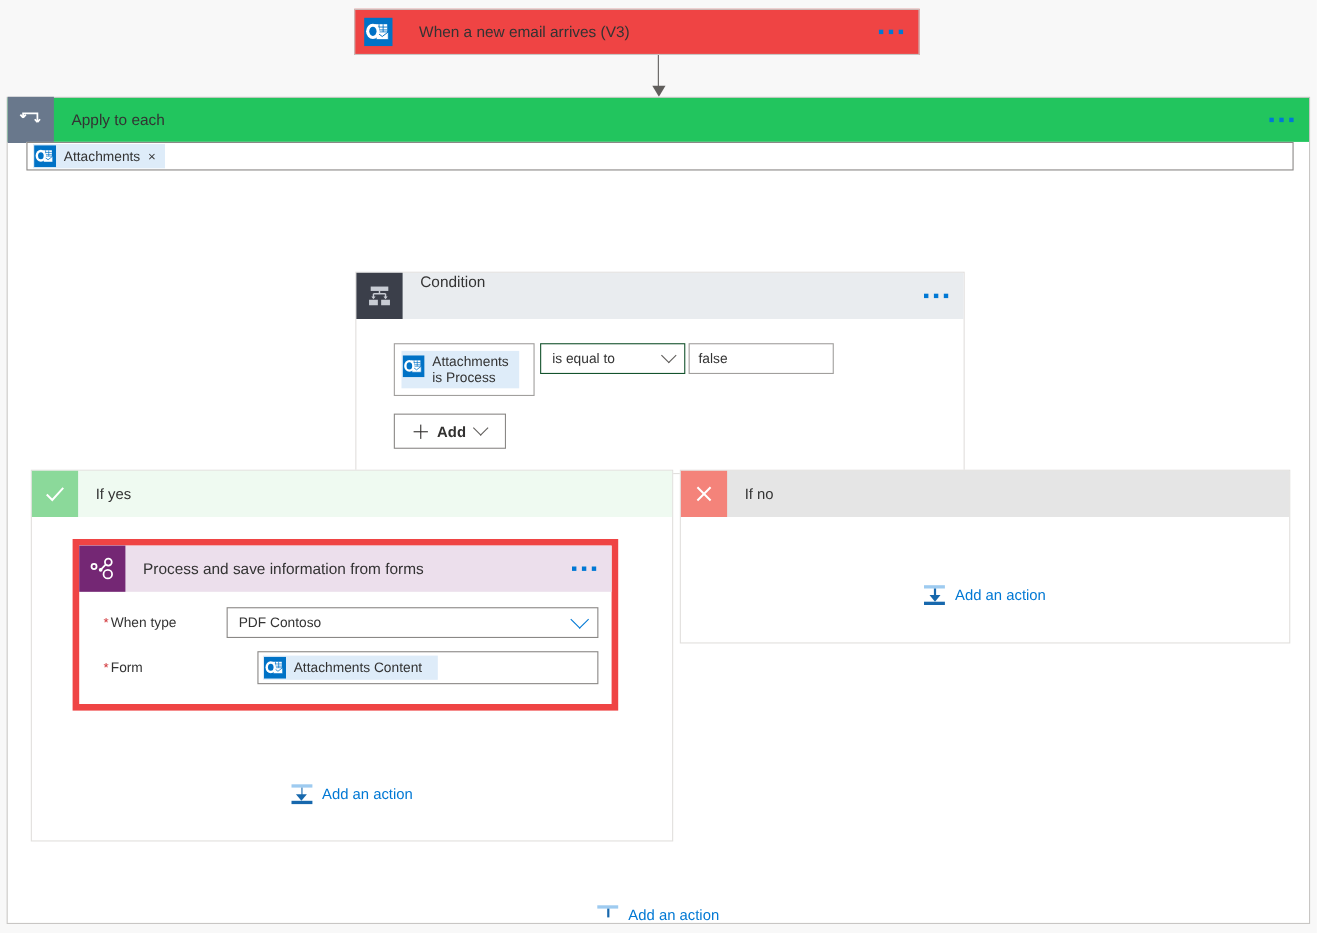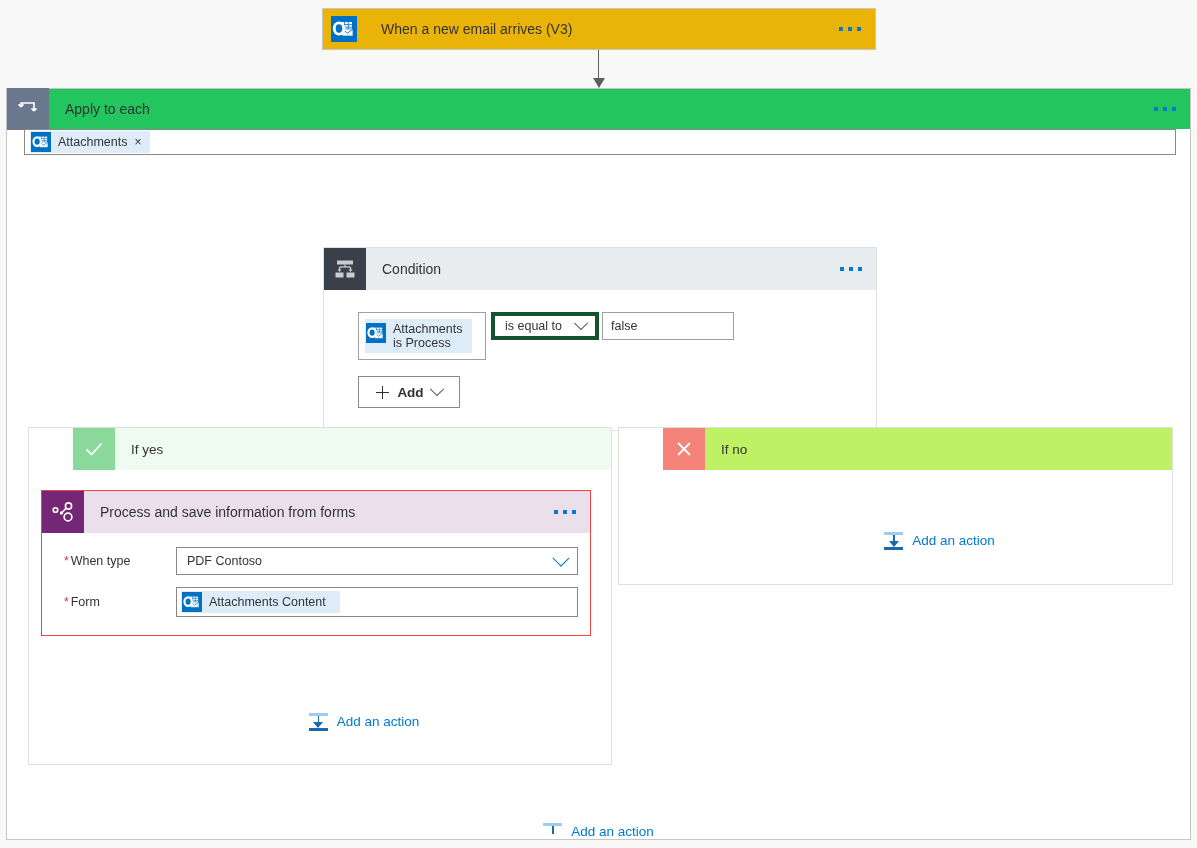--- a/index.html
+++ b/index.html
@@ -57,23 +57,23 @@
     display: block;
     width: 4px; height: 4px;
     background: #0078d4;
   }
 
   
   .trigger {
     position: absolute;
     left: 322px;
     top: 8px;
-    width: 554px;
+    width: 514px;
     height: 42px;
-    background: #eab308;
+    background: #ef4444;
     border: 1px solid #c8c6c4;
     box-sizing: border-box;
   }
   .trigger .card-header { height: 40px; }
 
   .connector {
     position: absolute;
     left: 598px;
     top: 50px;
     width: 2px;
@@ -167,21 +167,20 @@
     top: 118px;
     width: 554px;
     border: 1px solid #e1dfdd;
     background: #fff;
     box-sizing: border-box;
   }
   .condition-header {
     height: 42px;
     background: #e9ecef;
     display: flex;
-    align-items: center;
     position: relative;
   }
   .condition-body {
     padding: 22px 0 22px 34px;
   }
   .cond-row {
     display: flex;
     align-items: flex-start;
   }
   .operand {
@@ -195,23 +194,23 @@
     box-sizing: border-box;
   }
   .operand .token {
     height: auto;
     padding: 3px 0;
     align-items: flex-start;
   }
   .operand .tok-label { line-height: 14px; padding-right: 10px; }
   .operand .tok-icon { margin-top: 1px; }
   .op-select {
-    width: 108px;
+    width: 132px;
     height: 28px;
-    border: 4px solid #14532d;
+    border: 1px solid #14532d;
     background: #fff;
     display: flex;
     align-items: center;
     justify-content: space-between;
     padding: 0 9px 0 10px;
     box-sizing: border-box;
     font-size: 12.5px;
     color: #333;
     margin-left: 5px;
   }
@@ -264,68 +263,67 @@
     transform: rotate(45deg) translate(-2px,-2px);
   }
   .chev.blue { border-color: #0078d4; width: 11px; height: 11px; border-width: 1.8px; }
 
   
   .branch {
     position: absolute;
     background: #fff;
     border: 1px solid #e1dfdd;
     box-sizing: border-box;
-    padding-left: 44px;
   }
   .branch-yes { left: 21px; top: 298px; width: 584px; height: 338px; }
   .branch-no  { left: 611px; top: 298px; width: 555px; height: 158px; }
   .branch-header {
     height: 42px;
     display: flex;
     align-items: center;
   }
   .branch-yes .branch-header { background: #effaf1; }
-  .branch-no  .branch-header { background: #bef264; }
+  .branch-no  .branch-header { background: #e5e5e5; }
   .branch-badge {
     width: 42px; height: 42px;
     flex: 0 0 42px;
     display: flex; align-items: center; justify-content: center;
   }
   .badge-yes { background: #8bd99a; }
   .badge-no  { background: #f4837a; }
   .branch-label {
     padding-left: 16px;
     font-size: 13.5px;
     color: #333;
   }
 
   
   .ai-card {
     position: absolute;
-    left: 12px;
+    left: 37px;
     top: 62px;
-    width: 550px;
-    border: 1px solid #ef4444;
+    width: 496px;
+    border: 6px solid #ef4444;
     background: #fff;
     box-sizing: border-box;
   }
   .ai-header {
     height: 42px;
     background: #ecdfec;
     display: flex;
     align-items: center;
     position: relative;
   }
   .ai-body { padding: 14px 12px 18px 12px; }
   .form-row {
     display: flex;
     align-items: center;
     margin-bottom: 12px;
   }
-  .form-row:last-child { margin-bottom: 0; }
+  .form-row:last-child { margin-bottom: 0; gap: 28px; }
   .form-label {
     width: 122px;
     flex: 0 0 122px;
     font-size: 12.5px;
     color: #333;
     padding-left: 10px;
     box-sizing: border-box;
   }
   .form-control {
     flex: 1;

